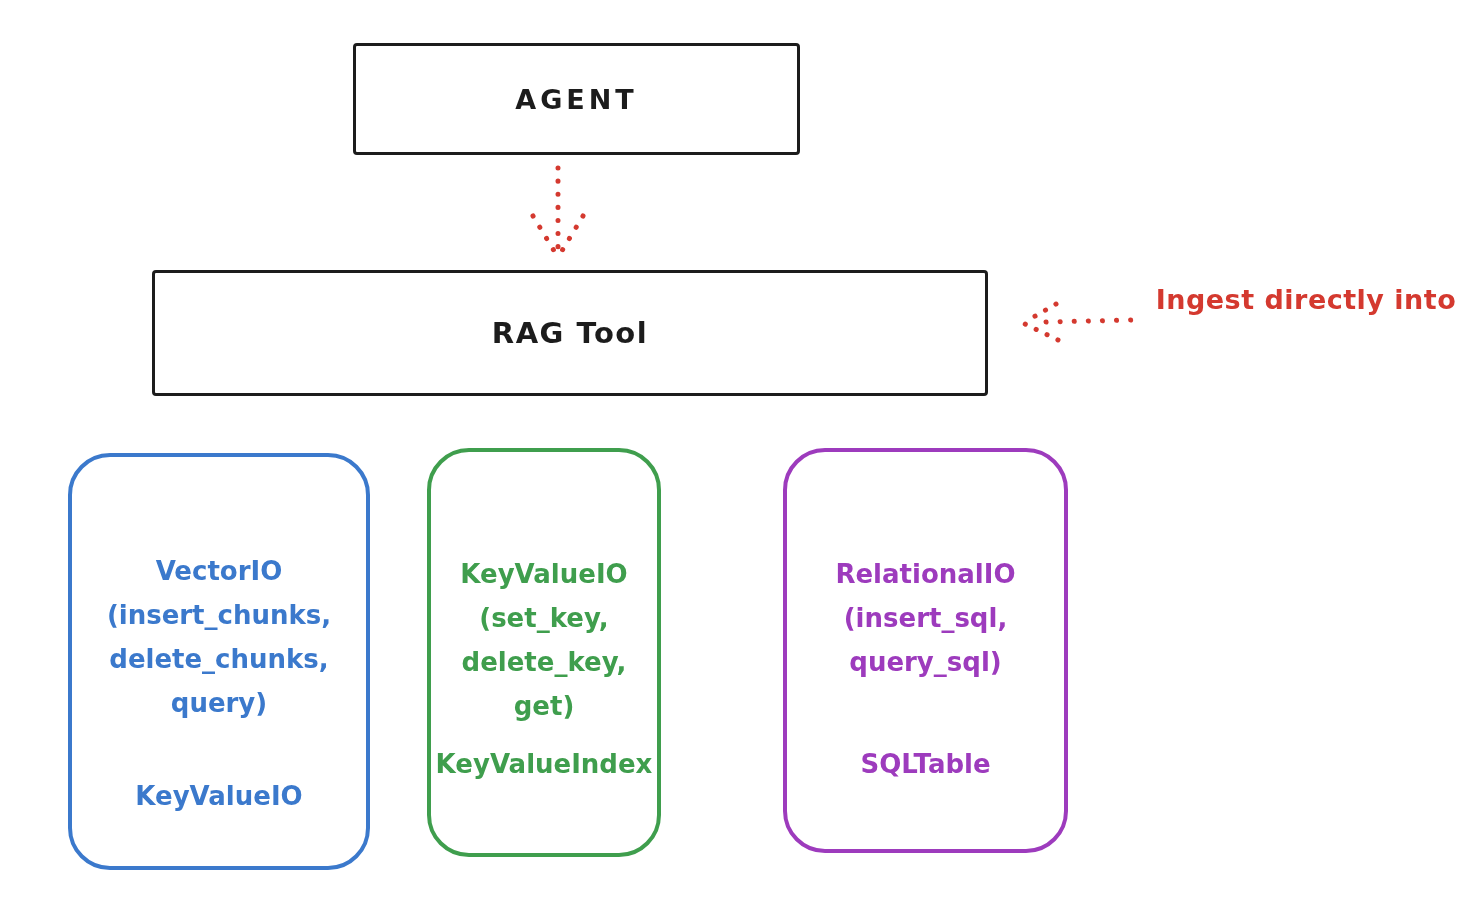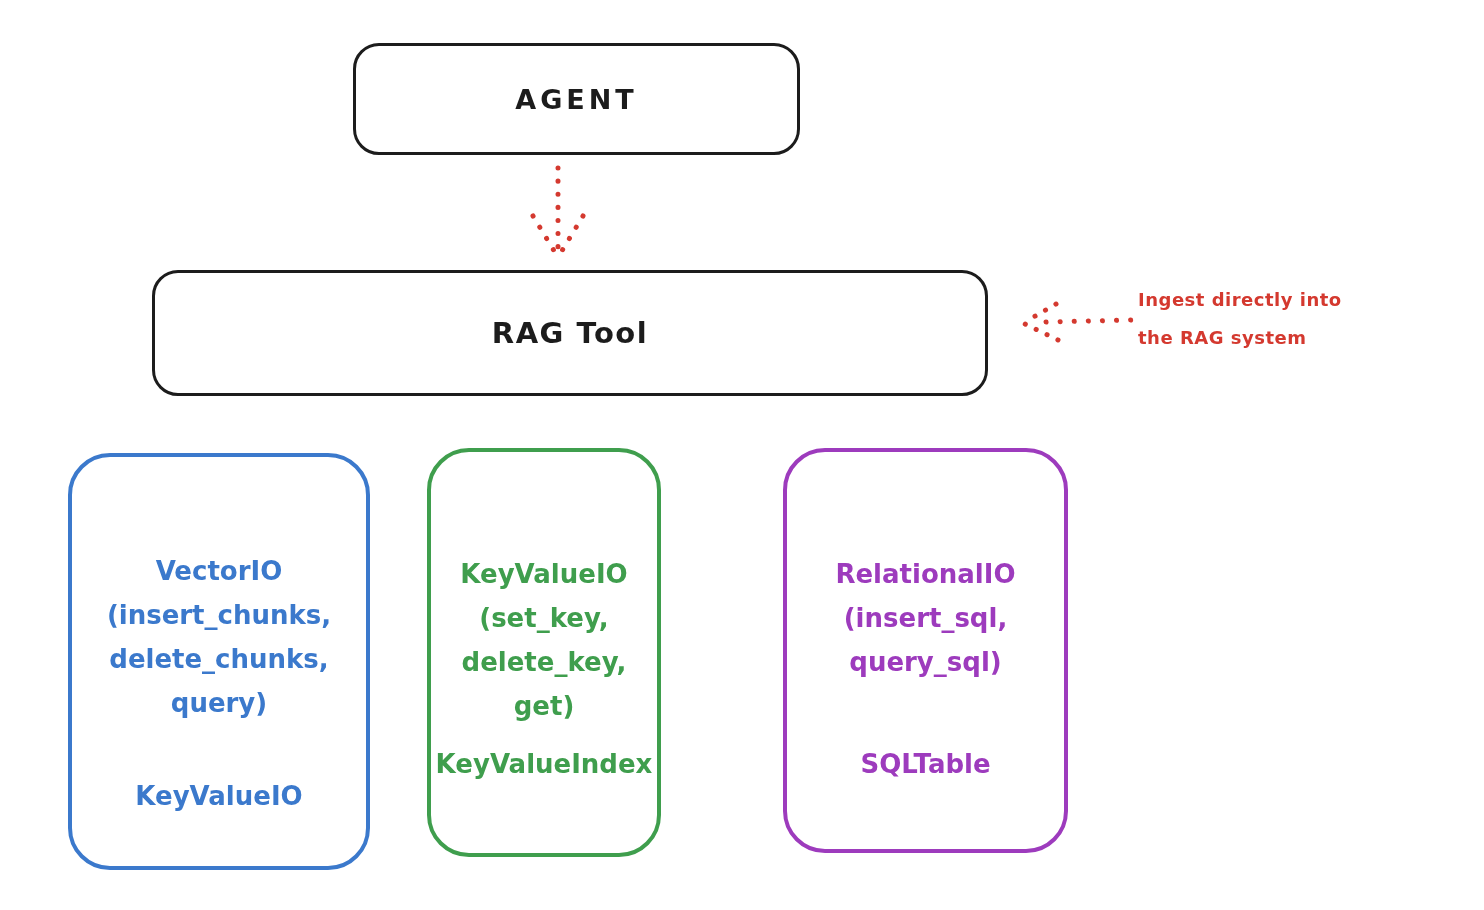--- a/index.html
+++ b/index.html
@@ -12,21 +12,21 @@
     position: relative;
     width: 1484px;
     height: 910px;
     background: #ffffff;
     overflow: hidden;
   }
   
   .black-box {
     position: absolute;
     border: 3.5px solid #1c1c1c;
-    border-radius: 26px;
+    border-radius: 4px;
     background: #ffffff;
     display: flex;
     align-items: center;
     justify-content: center;
     color: #1c1c1c;
     font-weight: 700;
     box-sizing: border-box;
   }
   .agent-box {
     left: 353px; top: 43px;
@@ -87,23 +87,24 @@
   
   .arrow-svg {
     position: absolute;
     overflow: visible;
   }
   
   .annotation-text {
     position: absolute;
     left: 1138px; top: 281px;
     width: 336px;
+    text-align: center;
     color: #d4392f;
     font-weight: 700;
-    font-size: 18px;
+    font-size: 27px;
     line-height: 38px;
     letter-spacing: 0.5px;
   }
 </style>
 </head>
 <body>
 
 <div class="canvas">
 
   <div class="black-box agent-box">
@@ -125,21 +126,20 @@
   <svg class="arrow-svg" style="left:1012px; top:294px;" width="126" height="58">
     <g stroke="#d4392f" stroke-width="5" stroke-linecap="round" fill="none">
       <line x1="34" y1="28" x2="120" y2="26" stroke-dasharray="0.1 14"></line>
       <line x1="44" y1="10" x2="13" y2="28" stroke-dasharray="0.1 12"></line>
       <line x1="46" y1="46" x2="13" y2="30" stroke-dasharray="0.1 12"></line>
     </g>
   </svg>
 
   <div class="annotation-text">
     <div>Ingest directly into</div>
-    <div>the RAG system</div>
   </div>
 
   <div class="io-box vector-box">
     <div class="title-block">
       <div>VectorIO</div>
       <div>(insert_chunks,</div>
       <div>delete_chunks,</div>
       <div>query)</div>
     </div>
     <div class="index-label">KeyValueIO</div>

